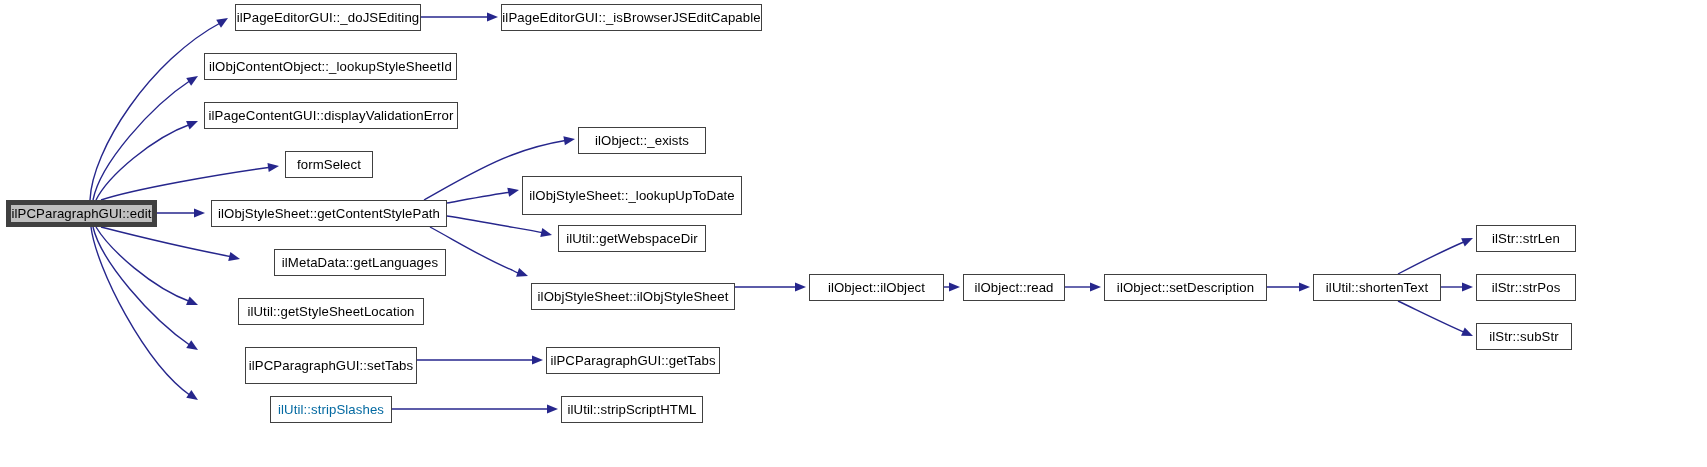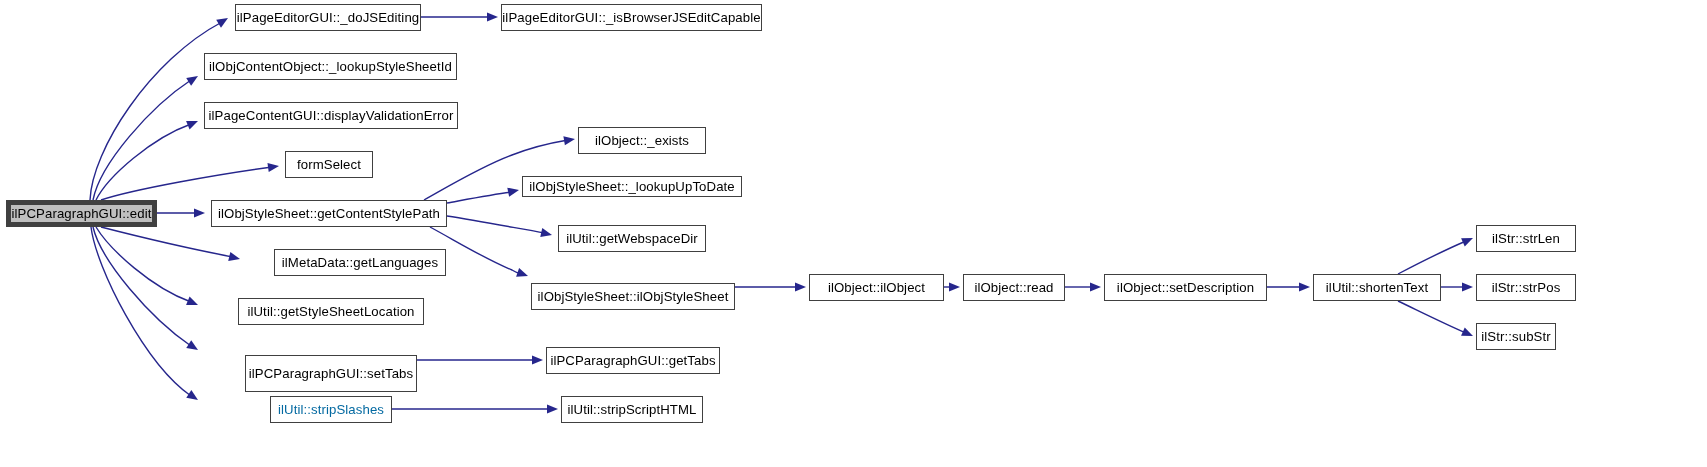--- a/index.html
+++ b/index.html
@@ -125,30 +125,30 @@
       </div>
       <div class="node" style="left: 211px; top: 200px; width: 236px; height: 27px; background: rgb(255, 255, 255); border-color: rgb(64, 64, 64); color: rgb(0, 0, 0);">
         <span class="node-label">ilObjStyleSheet::getContentStylePath</span>
       </div>
       <div class="node" style="left: 246px; top: 249px; width: 172px; height: 27px; background: rgb(255, 255, 255); border-color: rgb(64, 64, 64); color: rgb(0, 0, 0); margin-left: 28px;">
         <span class="node-label">ilMetaData::getLanguages</span>
       </div>
       <div class="node" style="left: 238px; top: 298px; width: 186px; height: 27px; background: rgb(255, 255, 255); border-color: rgb(64, 64, 64); color: rgb(0, 0, 0);">
         <span class="node-label">ilUtil::getStyleSheetLocation</span>
       </div>
-      <div class="node" style="left: 245px; top: 347px; width: 172px; height: 37px; background: rgb(255, 255, 255); border-color: rgb(64, 64, 64); color: rgb(0, 0, 0); margin-top: 8px;">
+      <div class="node" style="left: 245px; top: 347px; width: 172px; height: 37px; background: rgb(255, 255, 255); border-color: rgb(64, 64, 64); color: rgb(0, 0, 0);">
         <span class="node-label">ilPCParagraphGUI::setTabs</span>
       </div>
       <div class="node" style="left: 270px; top: 396px; width: 122px; height: 27px; background: rgb(255, 255, 255); border-color: rgb(64, 64, 64); color: #0369a1;">
         <span class="node-label">ilUtil::stripSlashes</span>
       </div>
       <div class="node" style="left: 578px; top: 127px; width: 128px; height: 27px; background: rgb(255, 255, 255); border-color: rgb(64, 64, 64); color: rgb(0, 0, 0);">
         <span class="node-label">ilObject::_exists</span>
       </div>
-      <div class="node" style="left: 522px; top: 176px; width: 220px; height: 21px; background: rgb(255, 255, 255); border-color: rgb(64, 64, 64); color: rgb(0, 0, 0);">
+      <div class="node" style="left: 522px; top: 176px; width: 220px; height: 39px; background: rgb(255, 255, 255); border-color: rgb(64, 64, 64); color: rgb(0, 0, 0);">
         <span class="node-label">ilObjStyleSheet::_lookupUpToDate</span>
       </div>
       <div class="node" style="left: 558px; top: 225px; width: 148px; height: 27px; background: rgb(255, 255, 255); border-color: rgb(64, 64, 64); color: rgb(0, 0, 0);">
         <span class="node-label">ilUtil::getWebspaceDir</span>
       </div>
       <div class="node" style="left: 531px; top: 274px; width: 204px; height: 27px; background: rgb(255, 255, 255); border-color: rgb(64, 64, 64); color: rgb(0, 0, 0); margin-top: 9px;">
         <span class="node-label">ilObjStyleSheet::ilObjStyleSheet</span>
       </div>
       <div class="node" style="left: 546px; top: 347px; width: 174px; height: 27px; background: rgb(255, 255, 255); border-color: rgb(64, 64, 64); color: rgb(0, 0, 0);">
         <span class="node-label">ilPCParagraphGUI::getTabs</span>
@@ -167,17 +167,17 @@
       </div>
       <div class="node" style="left: 1313px; top: 274px; width: 128px; height: 27px; background: rgb(255, 255, 255); border-color: rgb(64, 64, 64); color: rgb(0, 0, 0);">
         <span class="node-label">ilUtil::shortenText</span>
       </div>
       <div class="node" style="left: 1476px; top: 225px; width: 100px; height: 27px; background: rgb(255, 255, 255); border-color: rgb(64, 64, 64); color: rgb(0, 0, 0);">
         <span class="node-label">ilStr::strLen</span>
       </div>
       <div class="node" style="left: 1476px; top: 274px; width: 100px; height: 27px; background: rgb(255, 255, 255); border-color: rgb(64, 64, 64); color: rgb(0, 0, 0);">
         <span class="node-label">ilStr::strPos</span>
       </div>
-      <div class="node" style="left: 1476px; top: 323px; width: 80px; height: 27px; background: rgb(255, 255, 255); border-color: rgb(64, 64, 64); color: rgb(0, 0, 0);">
+      <div class="node" style="left: 1476px; top: 323px; width: 96px; height: 27px; background: rgb(255, 255, 255); border-color: rgb(64, 64, 64); color: rgb(0, 0, 0);">
         <span class="node-label">ilStr::subStr</span>
       </div>
     </div>
 </div>
 
 </body></html>

